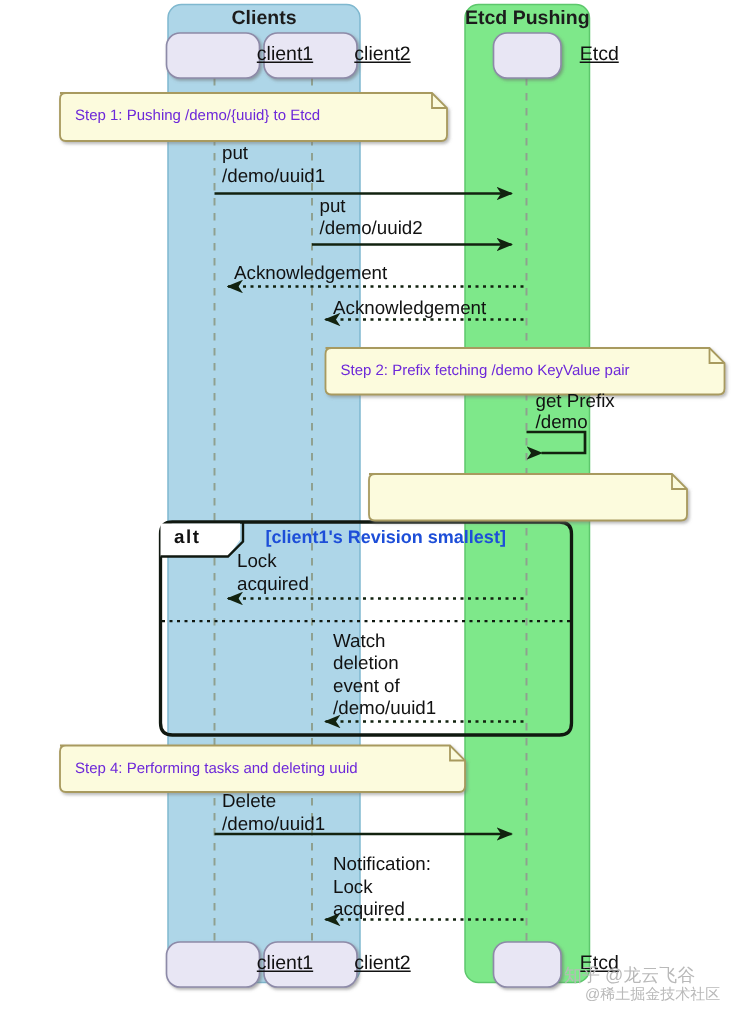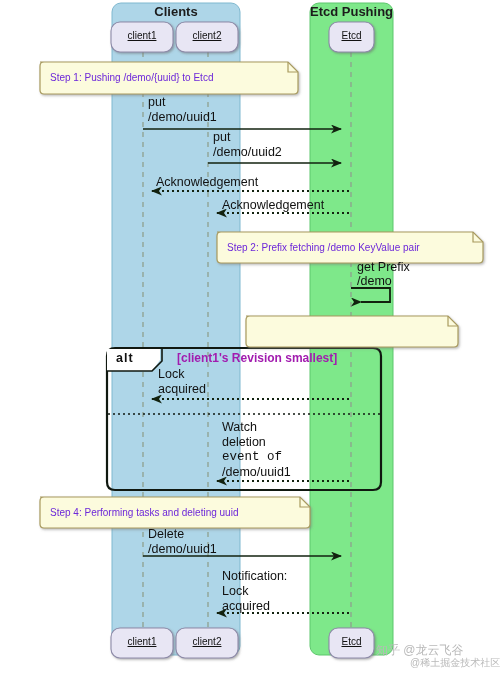--- a/index.html
+++ b/index.html
@@ -4,26 +4,26 @@
 <style>
   html,body{margin:0;padding:0;background:#ffffff;}
   body{width:500px;height:677px;position:relative;overflow:hidden;
        font-family:"Liberation Sans","DejaVu Sans",sans-serif;}
   #stage{position:absolute;left:0;top:0;width:500px;height:677px;}
   svg{position:absolute;left:0;top:0;}
   .lbl{position:absolute;white-space:pre;line-height:13px;color:#111111;}
   .msg{font-size:12.5px;}
   .note-txt{font-size:10px;color:#6d28d9;}
   .grp-title{font-size:13px;font-weight:bold;color:#1c1c1c;text-align:center;}
-  .actor-txt{font-size:10px;color:#111111;text-decoration:underline;text-align:center;}
+  .actor-txt{font-size:13px;color:#111111;text-decoration:underline;text-align:center;padding-left:48px;}
   .alt-kw{font-size:12.5px;font-weight:bold;letter-spacing:1px;color:#111;}
-  .alt-cond{font-size:12px;font-weight:bold;color:#a21caf;}
+  .alt-cond{font-size:12px;font-weight:bold;color:#1d4ed8;}
   .wm{position:absolute;color:#b9b9b9;white-space:nowrap;}
   .wm1{font-size:12px;left:376px;top:642px;}
-  .wm2{font-size:10px;left:390px;top:656px;margin-left:20px;}
+  .wm2{font-size:10px;left:390px;top:656px;}
 </style>
 </head>
 <body>
 
 <div id="stage">
 
   <svg width="500" height="677">
     <defs>
       <marker id="ahSolid" markerWidth="11" markerHeight="9" refX="10" refY="4.5" orient="auto" markerUnits="userSpaceOnUse">
         <path d="M0,0 L11,4.5 L0,9 L3,4.5 Z" fill="#12220f"></path>
@@ -154,21 +154,21 @@
   <div class="lbl msg" style="left:222px;top:199px;">Acknowledgement</div>
 
   <div class="lbl msg" style="left:357px;top:261px;">get Prefix</div>
   <div class="lbl msg" style="left:357px;top:275px;">/demo</div>
 
   <div class="lbl msg" style="left:158px;top:368px;">Lock</div>
   <div class="lbl msg" style="left:158px;top:383px;">acquired</div>
 
   <div class="lbl msg" style="left:222px;top:421px;">Watch</div>
   <div class="lbl msg" style="left:222px;top:436px;">deletion</div>
-  <div class="lbl msg" style="left:222px;top:451px;font-family:Liberation Mono, monospace;">event of</div>
+  <div class="lbl msg" style="left:222px;top:451px;">event of</div>
   <div class="lbl msg" style="left:222px;top:466px;">/demo/uuid1</div>
 
   <div class="lbl msg" style="left:148px;top:528px;">Delete</div>
   <div class="lbl msg" style="left:148px;top:543px;">/demo/uuid1</div>
 
   <div class="lbl msg" style="left:222px;top:570px;">Notification:</div>
   <div class="lbl msg" style="left:222px;top:585px;">Lock</div>
   <div class="lbl msg" style="left:222px;top:600px;">acquired</div>
 
   <div class="lbl alt-kw" style="left:116px;top:352px;">alt</div>

